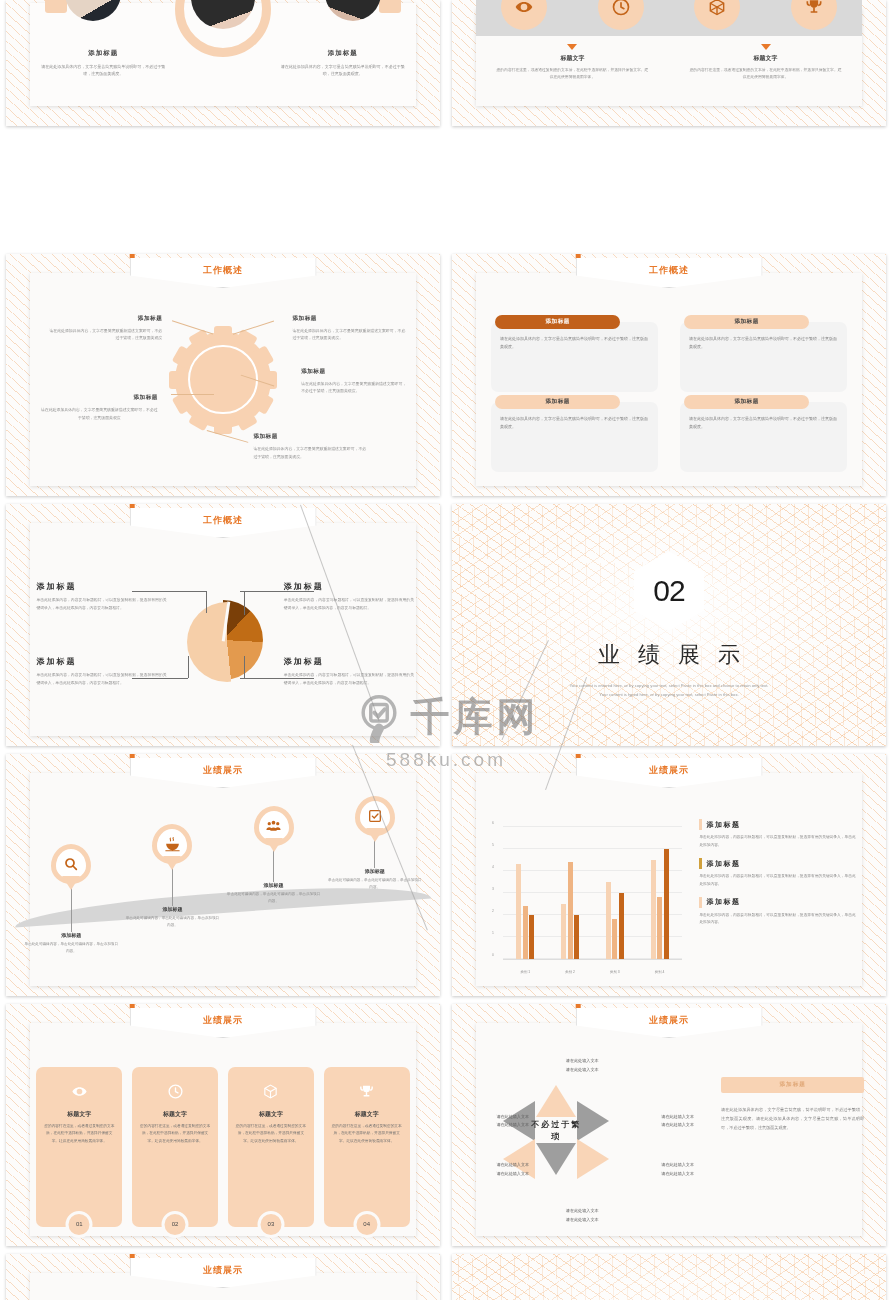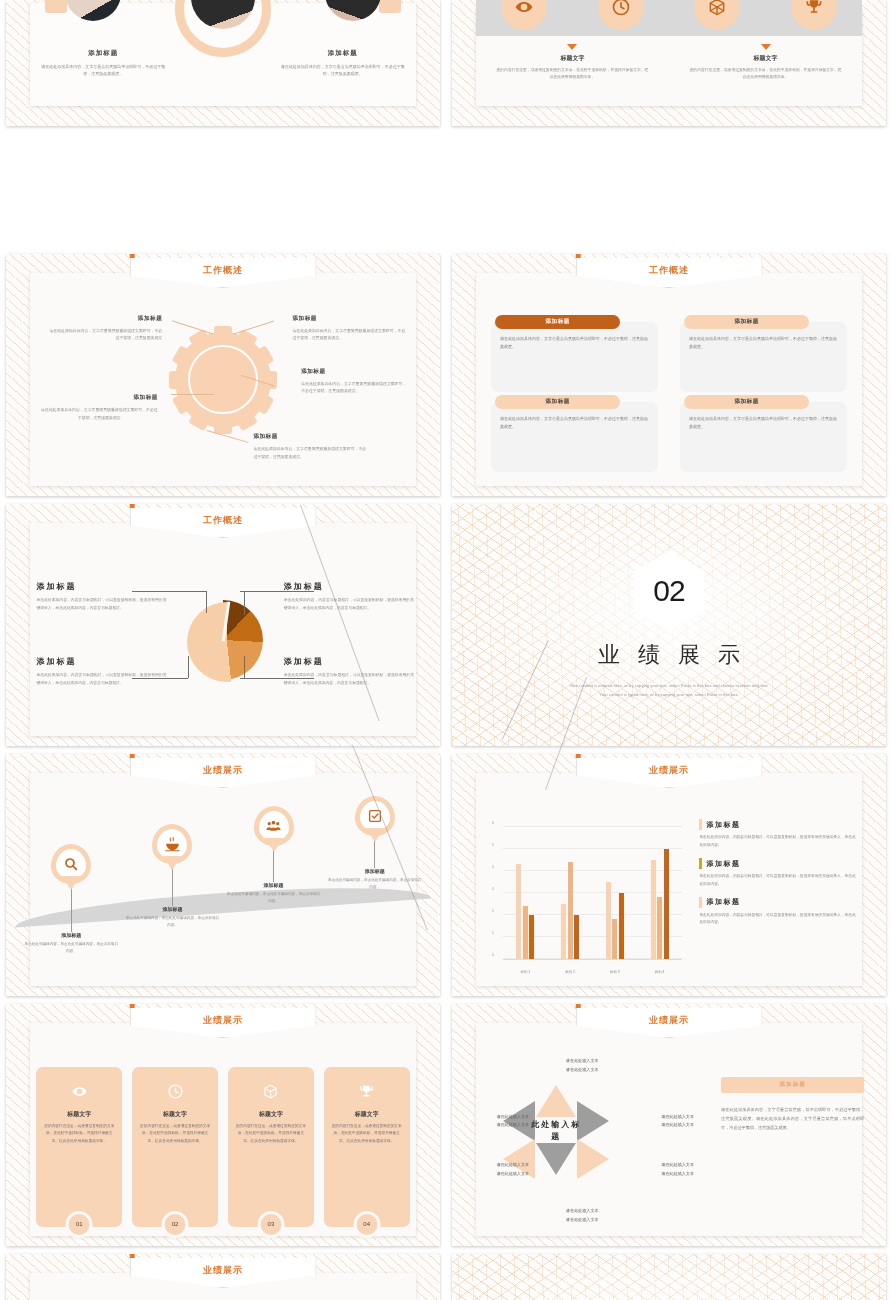--- a/index.html
+++ b/index.html
@@ -633,21 +633,21 @@
           </div>
       </div>
       <div class="star">
         <div style="position:absolute;left:0;top:0;width:86px;height:86px;">
           <div style="position:absolute;left:23px;top:-2px;width:0;height:0;border-left:20px solid transparent;border-right:20px solid transparent;border-bottom:32px solid #f9d5b7;"></div>
           <div style="position:absolute;left:23px;top:56px;width:0;height:0;border-left:20px solid transparent;border-right:20px solid transparent;border-top:32px solid #9e9e9e;"></div>
           <div style="position:absolute;left:-10px;top:14px;width:0;height:0;border-top:20px solid transparent;border-bottom:20px solid transparent;border-right:32px solid #9e9e9e;"></div>
           <div style="position:absolute;left:-10px;top:52px;width:0;height:0;border-top:20px solid transparent;border-bottom:20px solid transparent;border-right:32px solid #f9d5b7;"></div>
           <div style="position:absolute;right:-10px;top:14px;width:0;height:0;border-top:20px solid transparent;border-bottom:20px solid transparent;border-left:32px solid #9e9e9e;"></div>
           <div style="position:absolute;right:-10px;top:52px;width:0;height:0;border-top:20px solid transparent;border-bottom:20px solid transparent;border-left:32px solid #f9d5b7;"></div>
-          <div style="position:absolute;left:18px;top:26px;width:50px;height:36px;display:flex;align-items:center;justify-content:center;font-size:8px;font-weight:bold;color:#2e2e2e;letter-spacing:2px;line-height:1.5;text-align:center;">此处输入标题</div>
+          <div style="position:absolute;left:18px;top:26px;width:50px;height:36px;display:flex;align-items:center;justify-content:center;font-size:8px;font-weight:bold;color:#2e2e2e;letter-spacing:2px;line-height:1.5;text-align:center;">不必过于繁琐</div>
         </div>
       </div>
       <div class="starlbl" style="left:19%;top:22%;width:22%;text-align:center;"><span>请在此处输入文本</span><br><span>请在此处输入文本</span></div>
       <div class="starlbl" style="left:3%;top:45%;width:22%;text-align:center;"><span>请在此处输入文本</span><br><span>请在此处输入文本</span></div>
       <div class="starlbl" style="left:3%;top:65%;width:22%;text-align:center;"><span>请在此处输入文本</span><br><span>请在此处输入文本</span></div>
       <div class="starlbl" style="left:41%;top:45%;width:22%;text-align:center;"><span>请在此处输入文本</span><br><span>请在此处输入文本</span></div>
       <div class="starlbl" style="left:41%;top:65%;width:22%;text-align:center;"><span>请在此处输入文本</span><br><span>请在此处输入文本</span></div>
       <div class="starlbl" style="left:19%;top:84%;width:22%;text-align:center;"><span>请在此处输入文本</span><br><span>请在此处输入文本</span></div>
 
       <div class="rbox">
@@ -679,14 +679,28 @@
     <div class="slide">
       <div class="bgMaze"></div>
 
     </div>
   </div>
 
   <div class="wmline" style="left:300px;top:505px;height:230px;transform:rotate(-20deg);"></div>
   <div class="wmline" style="left:548px;top:640px;height:110px;transform:rotate(25deg);"></div>
   <div class="wmline" style="left:352px;top:745px;height:200px;transform:rotate(-22deg);"></div>
   <div class="wmline" style="left:546px;top:790px;height:120px;transform:rotate(200deg);"></div>
+  <div class="wm">
+    <div class="logo">
+      <span class="lg-mark">
+        <svg width="52" height="52" viewBox="0 0 24 24" fill="none" stroke="#8a8a8a" stroke-width="1.6" opacity=".62">
+          <circle cx="12" cy="10" r="7.3"></circle>
+            <path d="M12 17.3c-1.6 3-2 4.5-2 5.5" stroke-width="4.5" stroke-linecap="round"></path>
+          <rect x="8.2" y="6.2" width="7.6" height="7.6" rx="1"></rect>
+            <path d="M9.8 10l1.8 1.8 3-3.4" stroke-width="1.8" stroke-linecap="round"></path>
+        </svg>
+      </span>
+      <span class="wtxt">千库网</span>
+    </div>
+    <div class="wsub">588ku.com</div>
+  </div>
 
 </div>
 
 </body></html>

